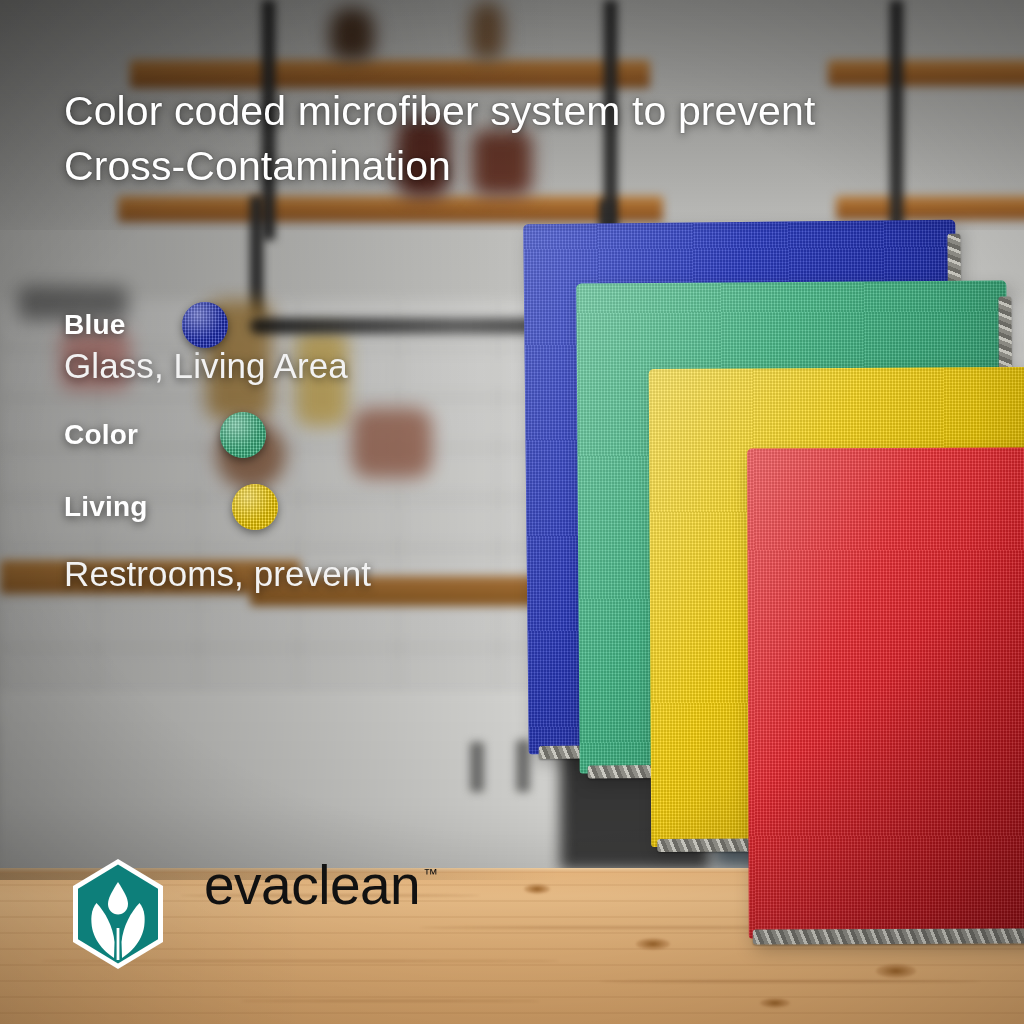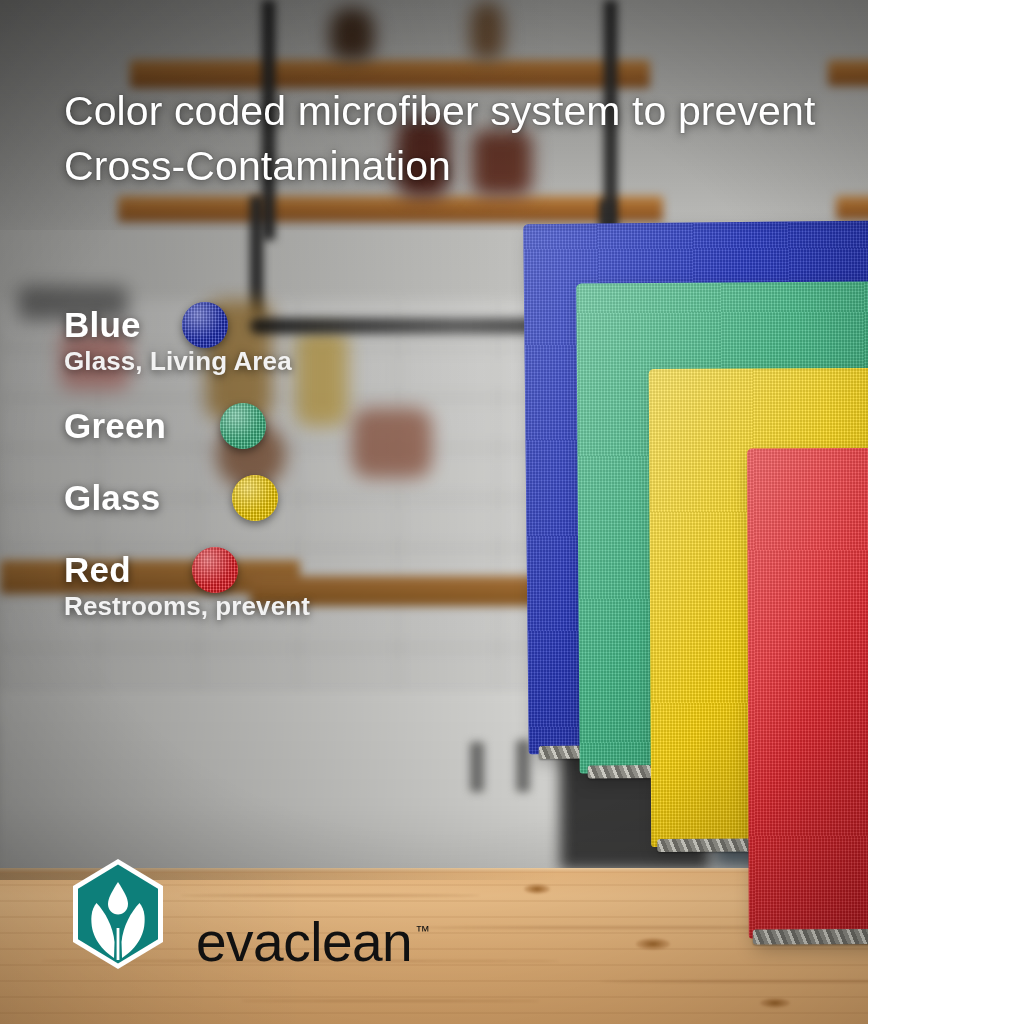--- a/index.html
+++ b/index.html
@@ -6,21 +6,21 @@
   * { margin:0; padding:0; box-sizing:border-box; }
 
   html,body{
     width:1024px; height:1024px;
     overflow:hidden;
     font-family:"Liberation Sans", sans-serif;
   }
 
   #poster{
     position:relative;
-    width:868px; height:1024px;
+    width:1024px; height:1024px;
     overflow:hidden;
     background:#9a9a97;
   }
 
   
   .bg-layer{ position:absolute; inset:0; overflow:hidden; }
 
   .bg-wall{
     position:absolute; left:0; top:0; width:1024px; height:880px;
     background:
@@ -256,21 +256,21 @@
   #legend{
     position:absolute; left:64px; top:302px; width:560px;
   }
   .legend-row{ margin-bottom:26px; }
   .legend-top{
     display:flex; align-items:center; gap:0;
     height:46px;
   }
   .color-name{
     color:#ffffff;
-    font-size:35px;
+    font-size:28px;
     font-weight:700;
     letter-spacing:.2px;
     text-shadow:0 2px 8px rgba(0,0,0,.6);
   }
   .swatch{
     width:46px; height:46px; border-radius:50%;
     position:relative; overflow:hidden;
     box-shadow:0 3px 9px rgba(0,0,0,.45);
     flex:0 0 auto;
   }
@@ -280,32 +280,32 @@
       repeating-linear-gradient(90deg, rgba(255,255,255,.22) 0 1px, rgba(0,0,0,.16) 1px 3px),
       repeating-linear-gradient(0deg,  rgba(255,255,255,.16) 0 1px, rgba(0,0,0,.16) 1px 3px);
     opacity:.9;
   }
   .swatch .gloss{
     position:absolute; inset:0; border-radius:50%;
     background:radial-gradient(circle at 34% 28%, rgba(255,255,255,.35), rgba(255,255,255,0) 58%);
   }
   .color-desc{
     color:#f2f2f2;
-    font-size:26px;
-    font-weight:700;
+    font-size:35px;
+    font-weight:400;
     letter-spacing:.1px;
     margin-top:-2px;
     text-shadow:0 2px 8px rgba(0,0,0,.6);
     white-space:nowrap;
   }
 
   
   #logo{
     position:absolute; left:66px; top:858px;
-    display:flex; align-items:flex-end; gap:26px;
+    display:flex; align-items:flex-start; gap:34px;
   }
   #logo-mark{ width:104px; height:112px; flex:0 0 auto; }
   #logo-word{
     display:flex; align-items:flex-start;
     color:#111111;
     font-size:55px;
     font-weight:300;
     letter-spacing:-.5px;
     line-height:1;
   }
@@ -422,46 +422,39 @@
           <span class="swatch" style="background:#1f2fbc">
             <span class="fiber"></span>
             <span class="gloss"></span>
           </span>
         </div>
         <div class="color-desc">Glass, Living Area</div>
       </div>
 
       <div class="legend-row">
         <div class="legend-top">
-          <span class="color-name" style="min-width:156px">Green</span>
+          <span class="color-name" style="min-width:156px">Color</span>
           <span class="swatch" style="background:#3cb884">
             <span class="fiber"></span>
             <span class="gloss"></span>
           </span>
         </div>
       </div>
 
       <div class="legend-row">
         <div class="legend-top">
-          <span class="color-name" style="min-width:168px">Glass</span>
+          <span class="color-name" style="min-width:168px">Living</span>
           <span class="swatch" style="background:#fdd400">
             <span class="fiber"></span>
             <span class="gloss"></span>
           </span>
         </div>
       </div>
 
       <div class="legend-row">
-        <div class="legend-top">
-          <span class="color-name" style="min-width:128px">Red</span>
-          <span class="swatch" style="background:#ec1f27">
-            <span class="fiber"></span>
-            <span class="gloss"></span>
-          </span>
-        </div>
         <div class="color-desc">Restrooms, prevent</div>
       </div>
 
     </div>
 
     <div id="logo">
       <svg id="logo-mark" viewBox="0 0 104 112">
 
         <path d="M52 1 97 28 97 84 52 111 7 84 7 28 Z" fill="#ffffff"></path>
 

